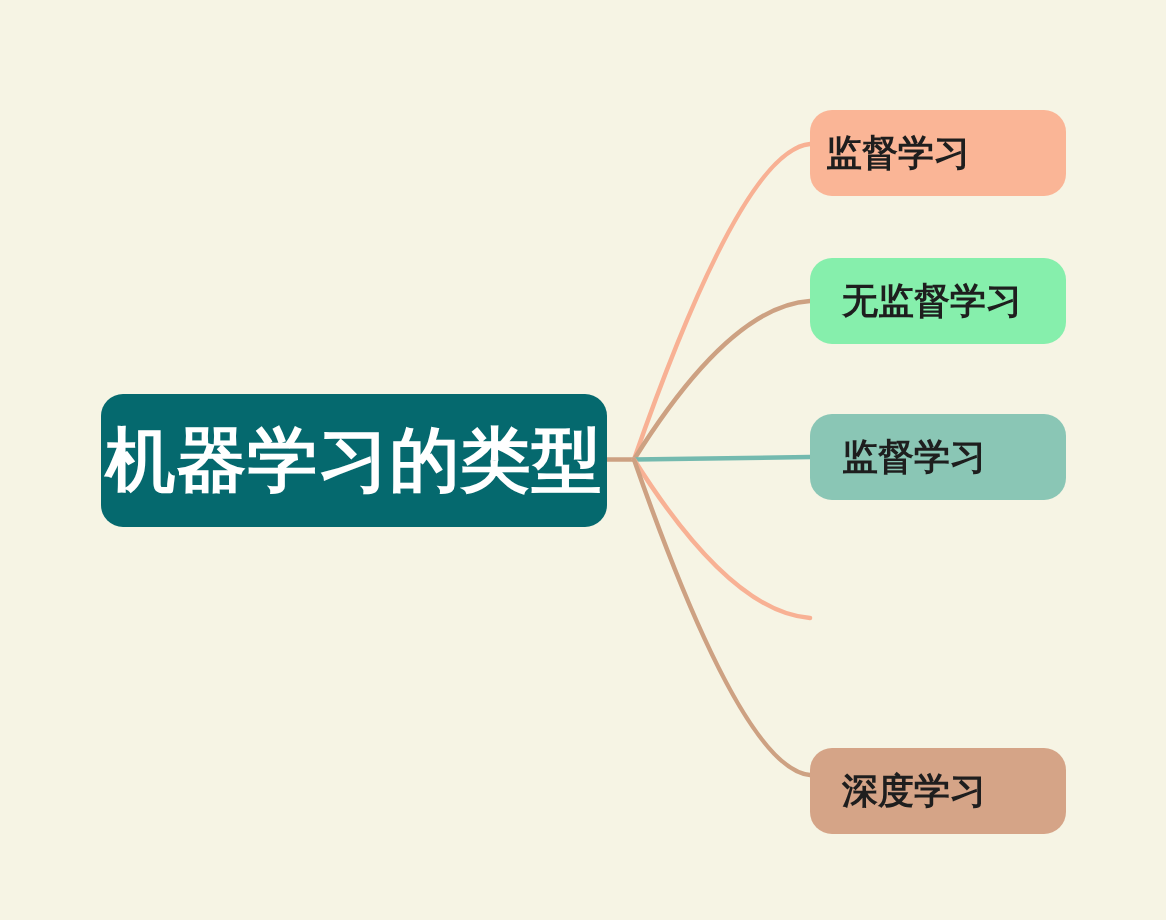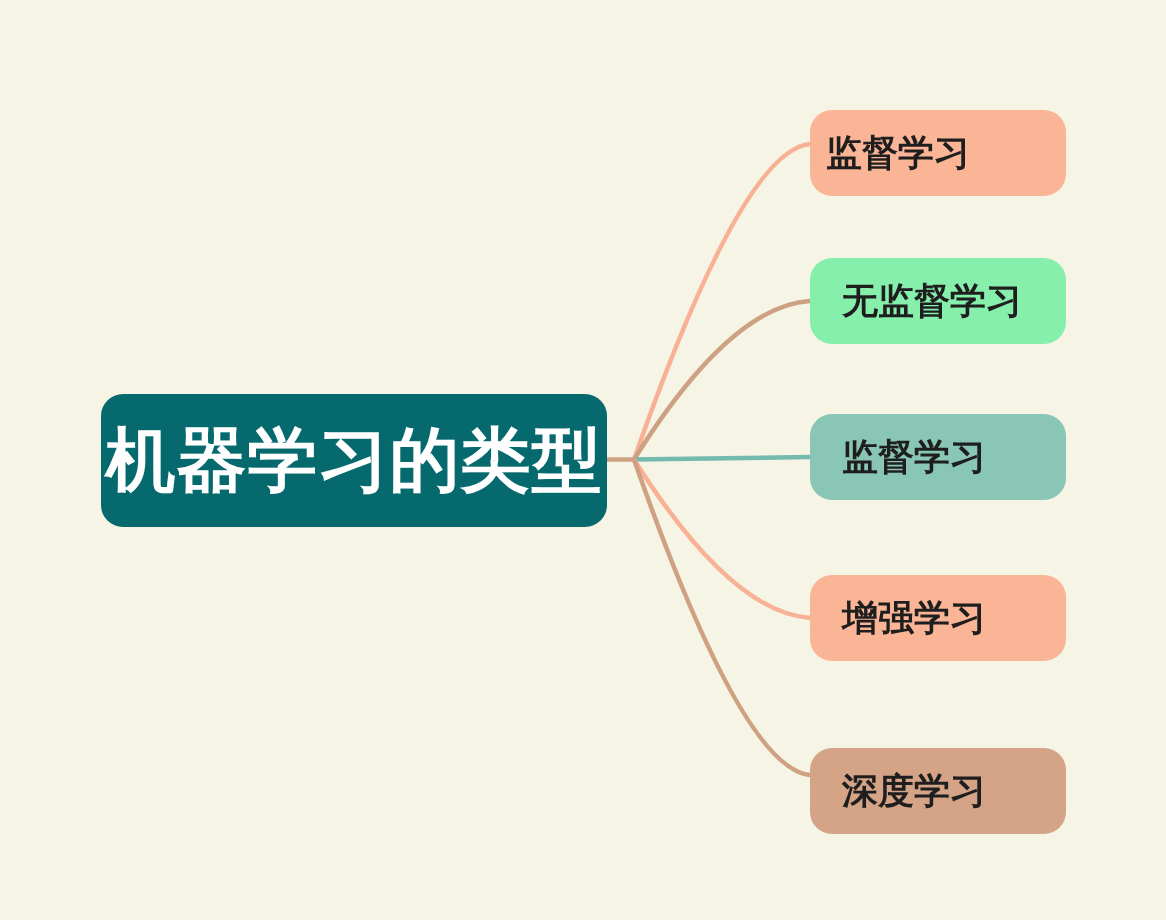--- a/index.html
+++ b/index.html
@@ -95,21 +95,18 @@
   </div>
 
   <div class="branch-node b2">
     <span class="node-label">无监督学习</span>
   </div>
 
   <div class="branch-node b3">
     <span class="node-label">监督学习</span>
   </div>
 
-  <div class="branch-node b4">
-    <span class="node-label">增强学习</span>
-  </div>
 
   <div class="branch-node b5">
     <span class="node-label">深度学习</span>
   </div>
 
 </div>
 
 </body></html>

